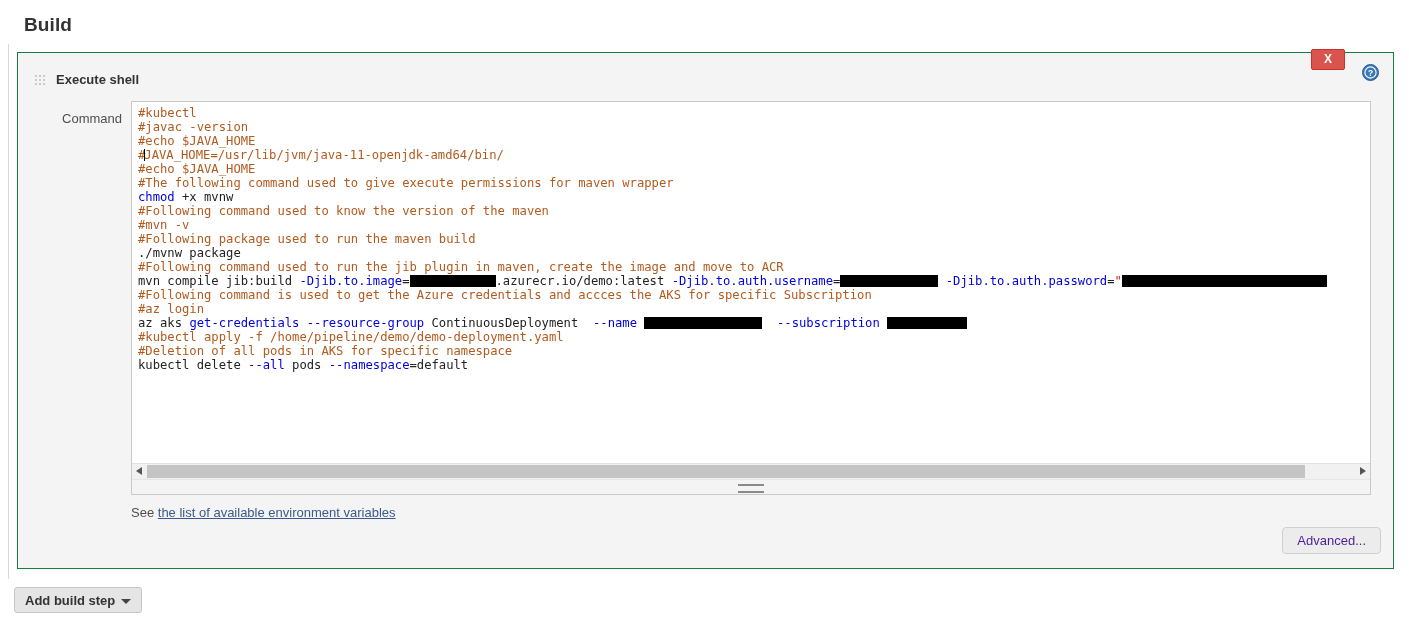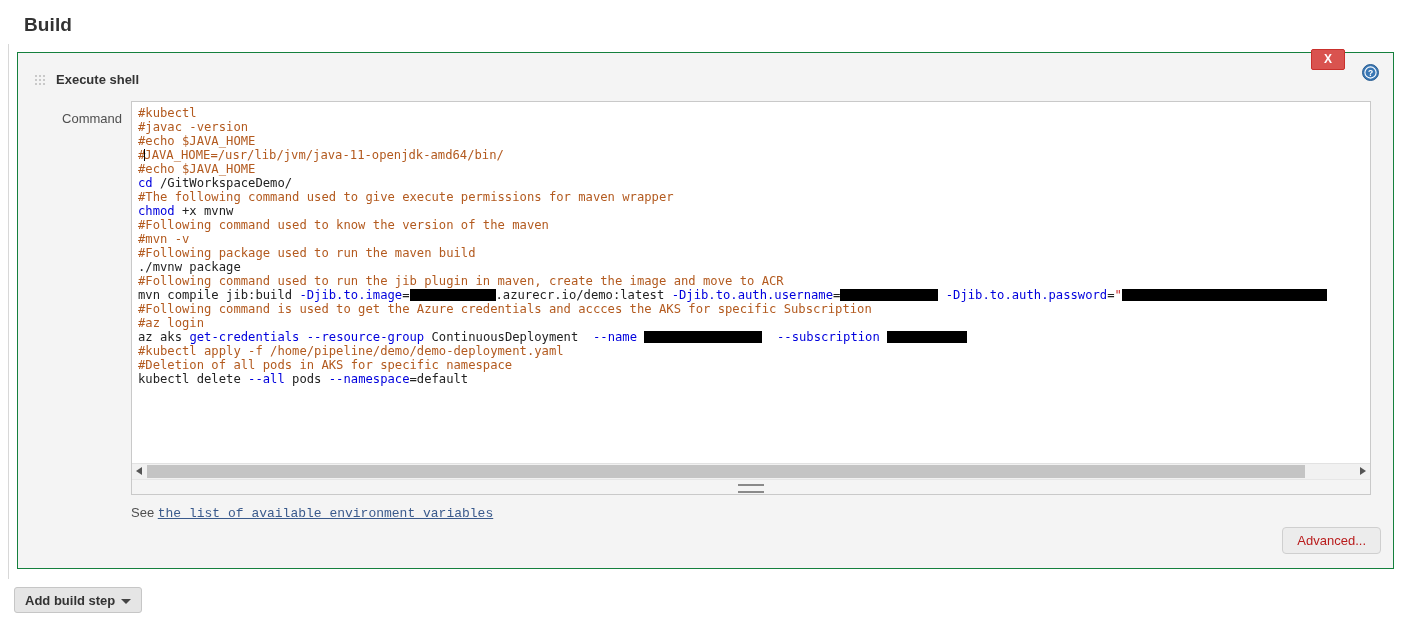--- a/index.html
+++ b/index.html
@@ -229,34 +229,33 @@
     position: absolute;
     left: 113px;
     top: 452px;
     font-size: 13px;
     color: #4f4f4f;
   }
   .see-link {
     color: #3a5a8c;
     text-decoration: underline;
     cursor: pointer;
-    font-family: Liberation Mono, monospace;
   }
 
   
   .advanced-btn {
     position: absolute;
     right: 12px;
     top: 474px;
     min-width: 86px;
     height: 27px;
     background: #ececec;
     border: 1px solid #cfcfcf;
     border-radius: 4px;
-    color: #b91c1c;
+    color: #4c1d95;
     font-size: 13px;
     cursor: pointer;
     box-sizing: border-box;
     padding: 0 14px;
     font-family: "Liberation Sans", sans-serif;
   }
 
   
   .addstep-btn {
     position: absolute;
@@ -301,21 +300,20 @@
 
     <div class="cmd-label">Command</div>
 
     <div class="textarea-outer">
       <div class="code-area" id="code-area">
           <div class="code-line"><span class="tok-comment">#kubectl</span></div>
           <div class="code-line"><span class="tok-comment">#javac -version</span></div>
           <div class="code-line"><span class="tok-comment">#echo $JAVA_HOME</span></div>
           <div class="code-line"><span class="tok-comment">#</span><span class="caret"></span><span class="tok-comment">JAVA_HOME=/usr/lib/jvm/java-11-openjdk-amd64/bin/</span></div>
           <div class="code-line"><span class="tok-comment">#echo $JAVA_HOME</span></div>
-          <div class="code-line"><span class="tok-keyword">cd</span><span class="tok-plain"> /GitWorkspaceDemo/</span></div>
           <div class="code-line"><span class="tok-comment">#The following command used to give execute permissions for maven wrapper</span></div>
           <div class="code-line"><span class="tok-keyword">chmod</span><span class="tok-plain"> +x mvnw</span></div>
           <div class="code-line"><span class="tok-comment">#Following command used to know the version of the maven</span></div>
           <div class="code-line"><span class="tok-comment">#mvn -v</span></div>
           <div class="code-line"><span class="tok-comment">#Following package used to run the maven build</span></div>
           <div class="code-line"><span class="tok-plain">./mvnw package</span></div>
           <div class="code-line"><span class="tok-comment">#Following command used to run the jib plugin in maven, create the image and move to ACR</span></div>
           <div class="code-line"><span class="tok-plain">mvn compile jib:build </span><span class="tok-keyword">-Djib.to.image</span><span class="tok-plain">=</span><span class="redact" style="width: 86px;"></span><span class="tok-plain">.azurecr.io/demo:latest </span><span class="tok-keyword">-Djib.to.auth.username</span><span class="tok-plain">=</span><span class="redact" style="width: 98px;"></span><span class="tok-plain"> </span><span class="tok-keyword">-Djib.to.auth.password</span><span class="tok-plain">=</span><span class="tok-string">"</span><span class="redact" style="width: 205px;"></span></div>
           <div class="code-line"><span class="tok-comment">#Following command is used to get the Azure credentials and accces the AKS for specific Subscription</span></div>
           <div class="code-line"><span class="tok-comment">#az login</span></div>

